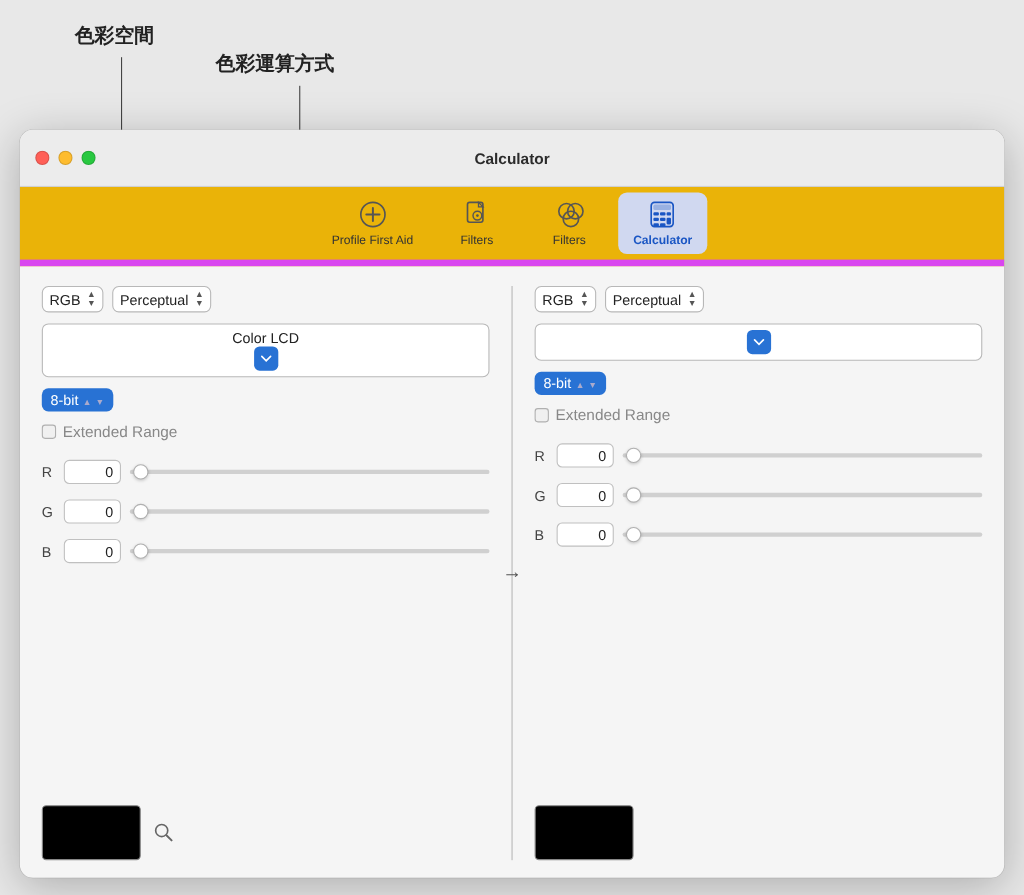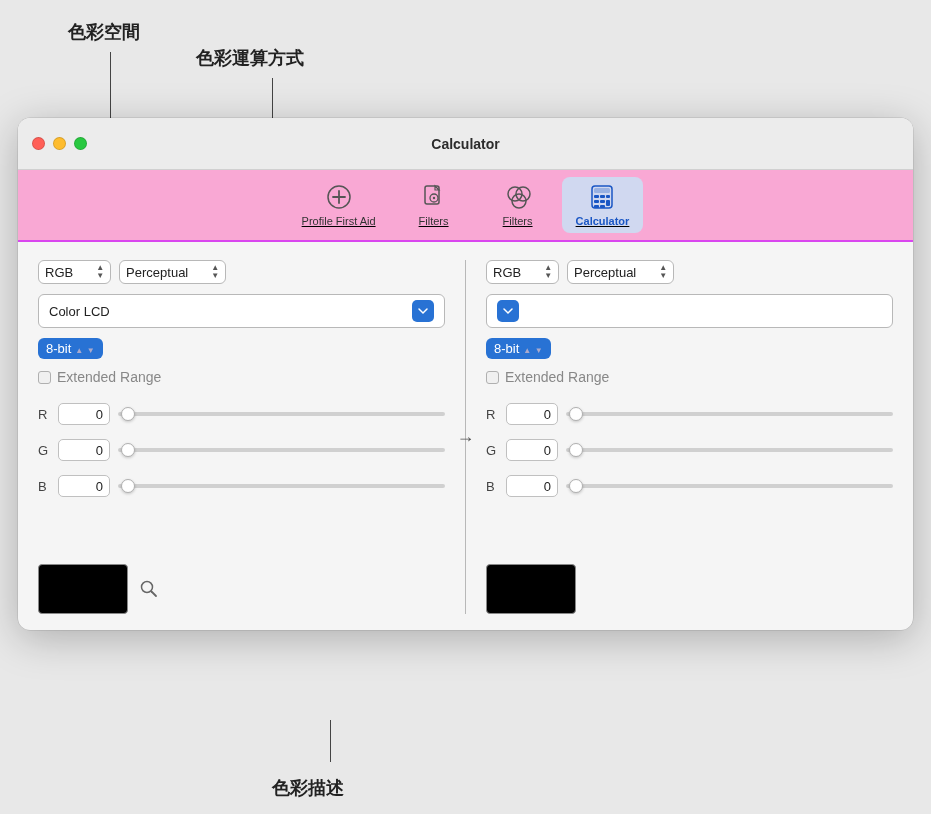--- a/index.html
+++ b/index.html
@@ -24,21 +24,21 @@
       white-space: nowrap;
       pointer-events: none;
     }
 
     
     .window {
       position: absolute;
       top: 118px;
       left: 18px;
       width: 895px;
-      height: 512px;
+      height: 680px;
       background: #f5f5f5;
       border-radius: 12px;
       box-shadow: 0 8px 40px rgba(0,0,0,0.25), 0 0 0 0.5px rgba(0,0,0,0.15);
       overflow: hidden;
       display: flex;
       flex-direction: column;
     }
 
     
     .titlebar {
@@ -72,25 +72,24 @@
       font-weight: 600;
       color: #2c2c2c;
     }
 
     
     .toolbar {
       display: flex;
       align-items: center;
       justify-content: center;
       height: 72px;
-      background: #f9a8d4;
-      border-bottom: 2px solid #d946ef;
+      background: #eab308;
+      border-bottom: 6px solid #d946ef;
       gap: 4px;
       flex-shrink: 0;
-      text-decoration: underline;
     }
     .toolbar-item {
       display: flex;
       flex-direction: column;
       align-items: center;
       justify-content: center;
       padding: 6px 14px;
       border-radius: 8px;
       cursor: pointer;
       min-width: 80px;
@@ -152,21 +151,21 @@
     .select-box {
       display: flex;
       align-items: center;
       background: white;
       border: 1px solid #b8b8b8;
       border-radius: 6px;
       padding: 3px 6px;
       font-size: 13px;
       color: #222;
       cursor: pointer;
-      gap: 21px;
+      gap: 4px;
     }
     .select-box .chevrons {
       display: flex;
       flex-direction: column;
       margin-left: 2px;
     }
     .chevrons span {
       font-size: 8px;
       line-height: 1;
       color: #555;
@@ -176,20 +175,21 @@
     .select-full {
       display: flex;
       align-items: center;
       background: white;
       border: 1px solid #b8b8b8;
       border-radius: 6px;
       padding: 5px 10px;
       font-size: 13px;
       color: #222;
       cursor: pointer;
+      flex-direction: column;
     }
     .select-full .label { flex: 1; }
     .select-full .chevron-btn {
       width: 22px;
       height: 22px;
       background: #2872d4;
       border-radius: 5px;
       display: flex;
       align-items: center;
       justify-content: center;

